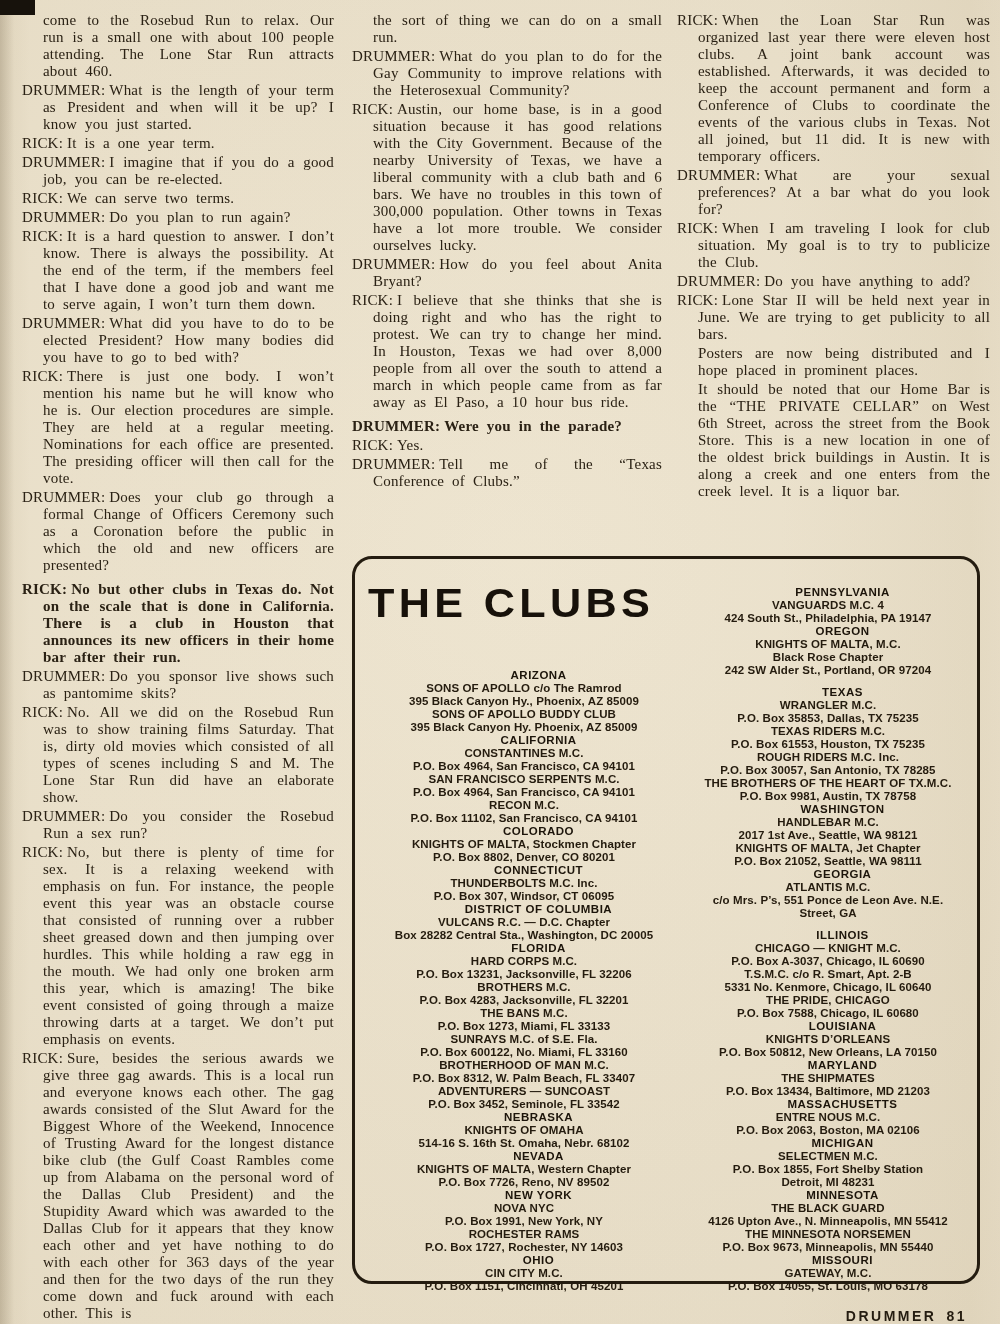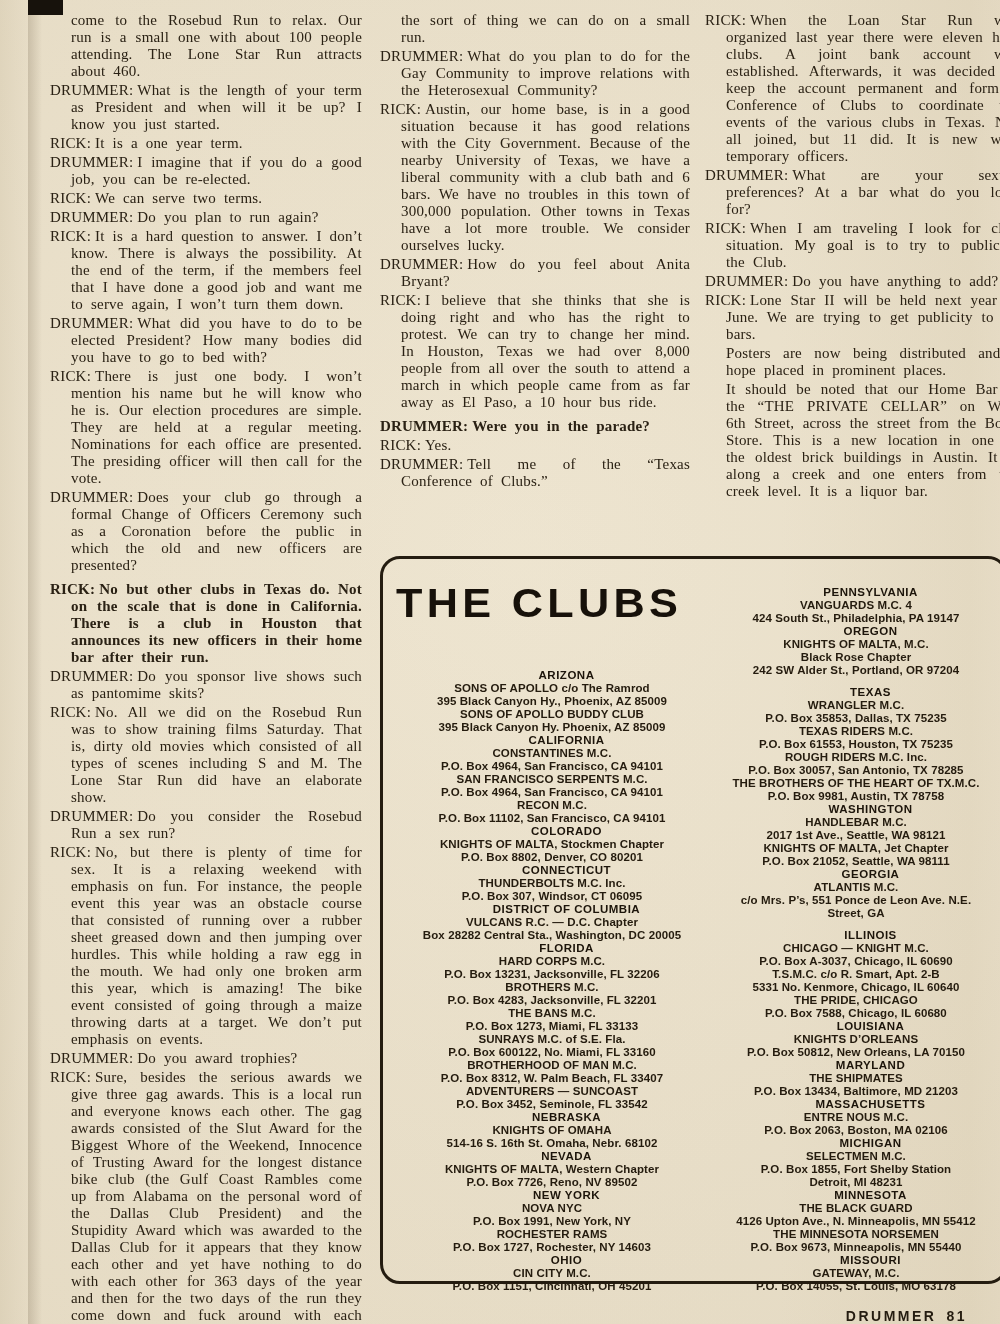--- a/index.html
+++ b/index.html
@@ -6,21 +6,21 @@
   body{
     width:1000px;height:1324px;position:relative;overflow:hidden;
     background:
       radial-gradient(130% 95% at 52% 42%, rgba(255,255,255,0.10), rgba(96,74,40,0.07)),
       linear-gradient(90deg,#e3d8bf 0,#ece2cb 3%,#ebe1ca 78%,#e5dac1 97%,#e8ddc5 100%),
       #eae0c9;
     background-color:#eae0c9;
     font-family:"Liberation Serif", serif;
     color:#2a2114;
   }
-  .page{position:absolute;inset:0;margin-left:28px;}
+  .page{position:absolute;inset:0;}
   .corner-mark{position:absolute;left:0;top:0;width:35px;height:15px;background:#17120c;}
   .edge-shade{position:absolute;left:0;top:0;width:14px;height:100%;
     background:linear-gradient(90deg,rgba(70,52,26,0.18),rgba(70,52,26,0));}
 
   
   .col{position:absolute;top:12px;text-align:justify;
     font-size:15px;line-height:17px;letter-spacing:0.2px;word-spacing:4px;}
   .col-left{left:22px;width:312px;}
   .col-middle{left:352px;width:310px;}
   .col-right{left:677px;width:313px;}
@@ -83,21 +83,20 @@
       <p class="para gap"><span class="speaker">RICK:</span><span class="speech">No but other clubs in Texas do. Not on the scale that is done in California. There is a club in Houston that announces its new officers in their home bar after their run.</span></p>
 
       <p class="para"><span class="speaker">DRUMMER:</span><span class="speech">Do you sponsor live shows such as pantomime skits?</span></p>
 
       <p class="para"><span class="speaker">RICK:</span><span class="speech">No. All we did on the Rosebud Run was to show training films Saturday. That is, dirty old movies which consisted of all types of scenes including S and M. The Lone Star Run did have an elaborate show.</span></p>
 
       <p class="para"><span class="speaker">DRUMMER:</span><span class="speech">Do you consider the Rosebud Run a sex run?</span></p>
 
       <p class="para"><span class="speaker">RICK:</span><span class="speech">No, but there is plenty of time for sex. It is a relaxing weekend with emphasis on fun. For instance, the people event this year was an obstacle course that consisted of running over a rubber sheet greased down and then jumping over hurdles. This while holding a raw egg in the mouth. We had only one broken arm this year, which is amazing! The bike event consisted of going through a maize throwing darts at a target. We don’t put emphasis on events.</span></p>
 
-      <p class="para"><span class="speaker">DRUMMER:</span><span class="speech">Do you award trophies?</span></p>
 
       <p class="para"><span class="speaker">RICK:</span><span class="speech">Sure, besides the serious awards we give three gag awards. This is a local run and everyone knows each other. The gag awards consisted of the Slut Award for the Biggest Whore of the Weekend, Innocence of Trusting Award for the longest distance bike club (the Gulf Coast Rambles come up from Alabama on the personal word of the Dallas Club President) and the Stupidity Award which was awarded to the Dallas Club for it appears that they know each other and yet have nothing to do with each other for 363 days of the year and then for the two days of the run they come down and fuck around with each other. This is</span></p>
     </div>
 
   <div class="col col-middle">
 
       <p class="para cont"><span class="speaker"></span><span class="speech">the sort of thing we can do on a small run.</span></p>
 
       <p class="para"><span class="speaker">DRUMMER:</span><span class="speech">What do you plan to do for the Gay Community to improve relations with the Heterosexual Community?</span></p>
 

